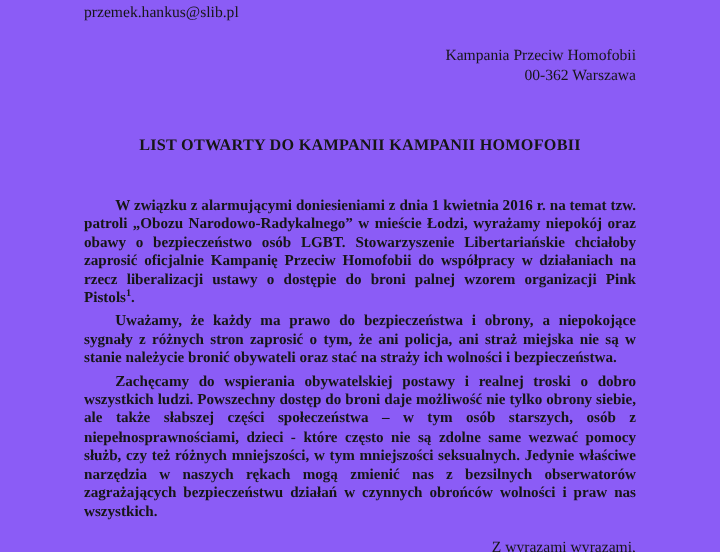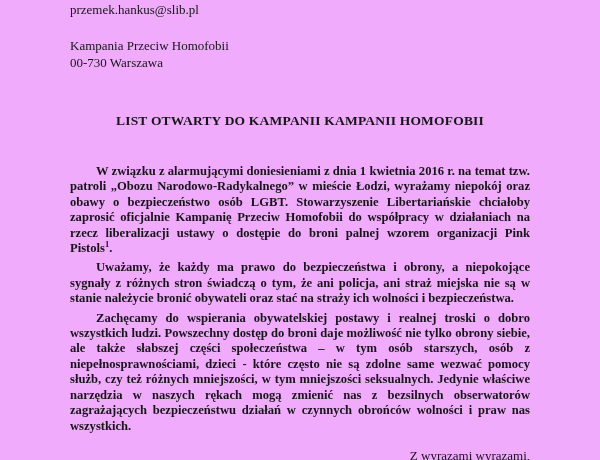--- a/index.html
+++ b/index.html
@@ -12,30 +12,30 @@
     height: 460px;
     overflow: hidden;
     font-family: "Liberation Serif", "DejaVu Serif", serif;
     color: #161616;
   }
   .page {
     box-sizing: border-box;
     width: 600px;
     height: 460px;
     padding: 2px 70px 0 70px;
-    background: #f0abfc;
+    background: #8b5cf6;
   }
   .sender-email {
     font-size: 13px;
     line-height: 15px;
     text-align: left;
   }
   .recipient-block {
     margin-top: 20px;
-    text-align: left;
+    text-align: right;
     font-size: 13px;
     line-height: 17px;
   }
   .letter-title {
     margin: 42px 0 0 0;
     font-size: 13.5px;
     line-height: 15px;
     font-weight: bold;
     text-align: center;
     letter-spacing: 0.2px;
@@ -65,28 +65,28 @@
 </style>
 </head>
 <body>
 
 <div class="page">
 
   <div class="sender-email">przemek.hankus@slib.pl</div>
 
   <div class="recipient-block">
     <div>Kampania Przeciw Homofobii</div>
-    <div>00-730 Warszawa</div>
+    <div>00-362 Warszawa</div>
   </div>
 
   <h1 class="letter-title">LIST OTWARTY DO KAMPANII KAMPANII HOMOFOBII</h1>
 
   <div class="body-text">
     <p><span>W związku z alarmującymi doniesieniami z dnia 1 kwietnia 2016 r. na temat tzw. patroli „Obozu Narodowo-Radykalnego” w mieście Łodzi, wyrażamy niepokój oraz obawy o bezpieczeństwo osób LGBT. Stowarzyszenie Libertariańskie chciałoby zaprosić oficjalnie Kampanię Przeciw Homofobii do współpracy w działaniach na rzecz liberalizacji ustawy o dostępie do broni palnej wzorem organizacji Pink Pistols</span><span class="footnote-marker">1</span><span>.</span></p>
 
-    <p>Uważamy, że każdy ma prawo do bezpieczeństwa i obrony, a niepokojące sygnały z różnych stron świadczą o tym, że ani policja, ani straż miejska nie są w stanie należycie bronić obywateli oraz stać na straży ich wolności i bezpieczeństwa.</p>
+    <p>Uważamy, że każdy ma prawo do bezpieczeństwa i obrony, a niepokojące sygnały z różnych stron zaprosić o tym, że ani policja, ani straż miejska nie są w stanie należycie bronić obywateli oraz stać na straży ich wolności i bezpieczeństwa.</p>
 
     <p>Zachęcamy do wspierania obywatelskiej postawy i realnej troski o dobro wszystkich ludzi. Powszechny dostęp do broni daje możliwość nie tylko obrony siebie, ale także słabszej części społeczeństwa – w tym osób starszych, osób z niepełnosprawnościami, dzieci - które często nie są zdolne same wezwać pomocy służb, czy też różnych mniejszości, w tym mniejszości seksualnych. Jedynie właściwe narzędzia w naszych rękach mogą zmienić nas z bezsilnych obserwatorów zagrażających bezpieczeństwu działań w czynnych obrońców wolności i praw nas wszystkich.</p>
   </div>
 
   <div class="closing">Z wyrazami wyrazami,</div>
 
 </div>
 
 </body></html>

